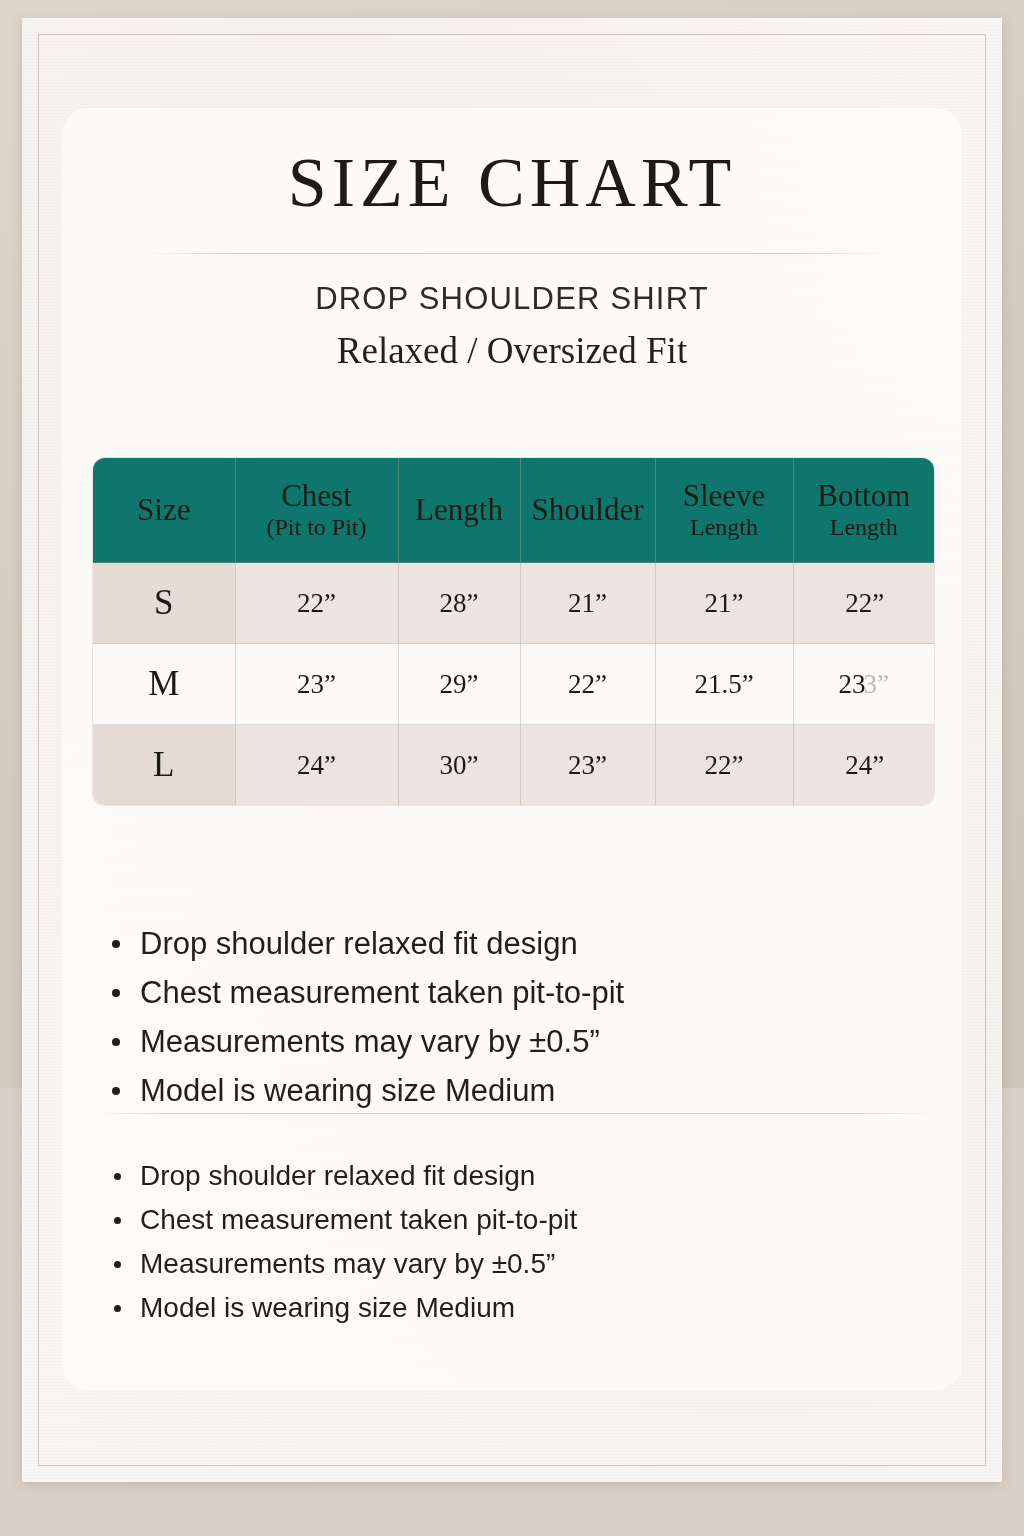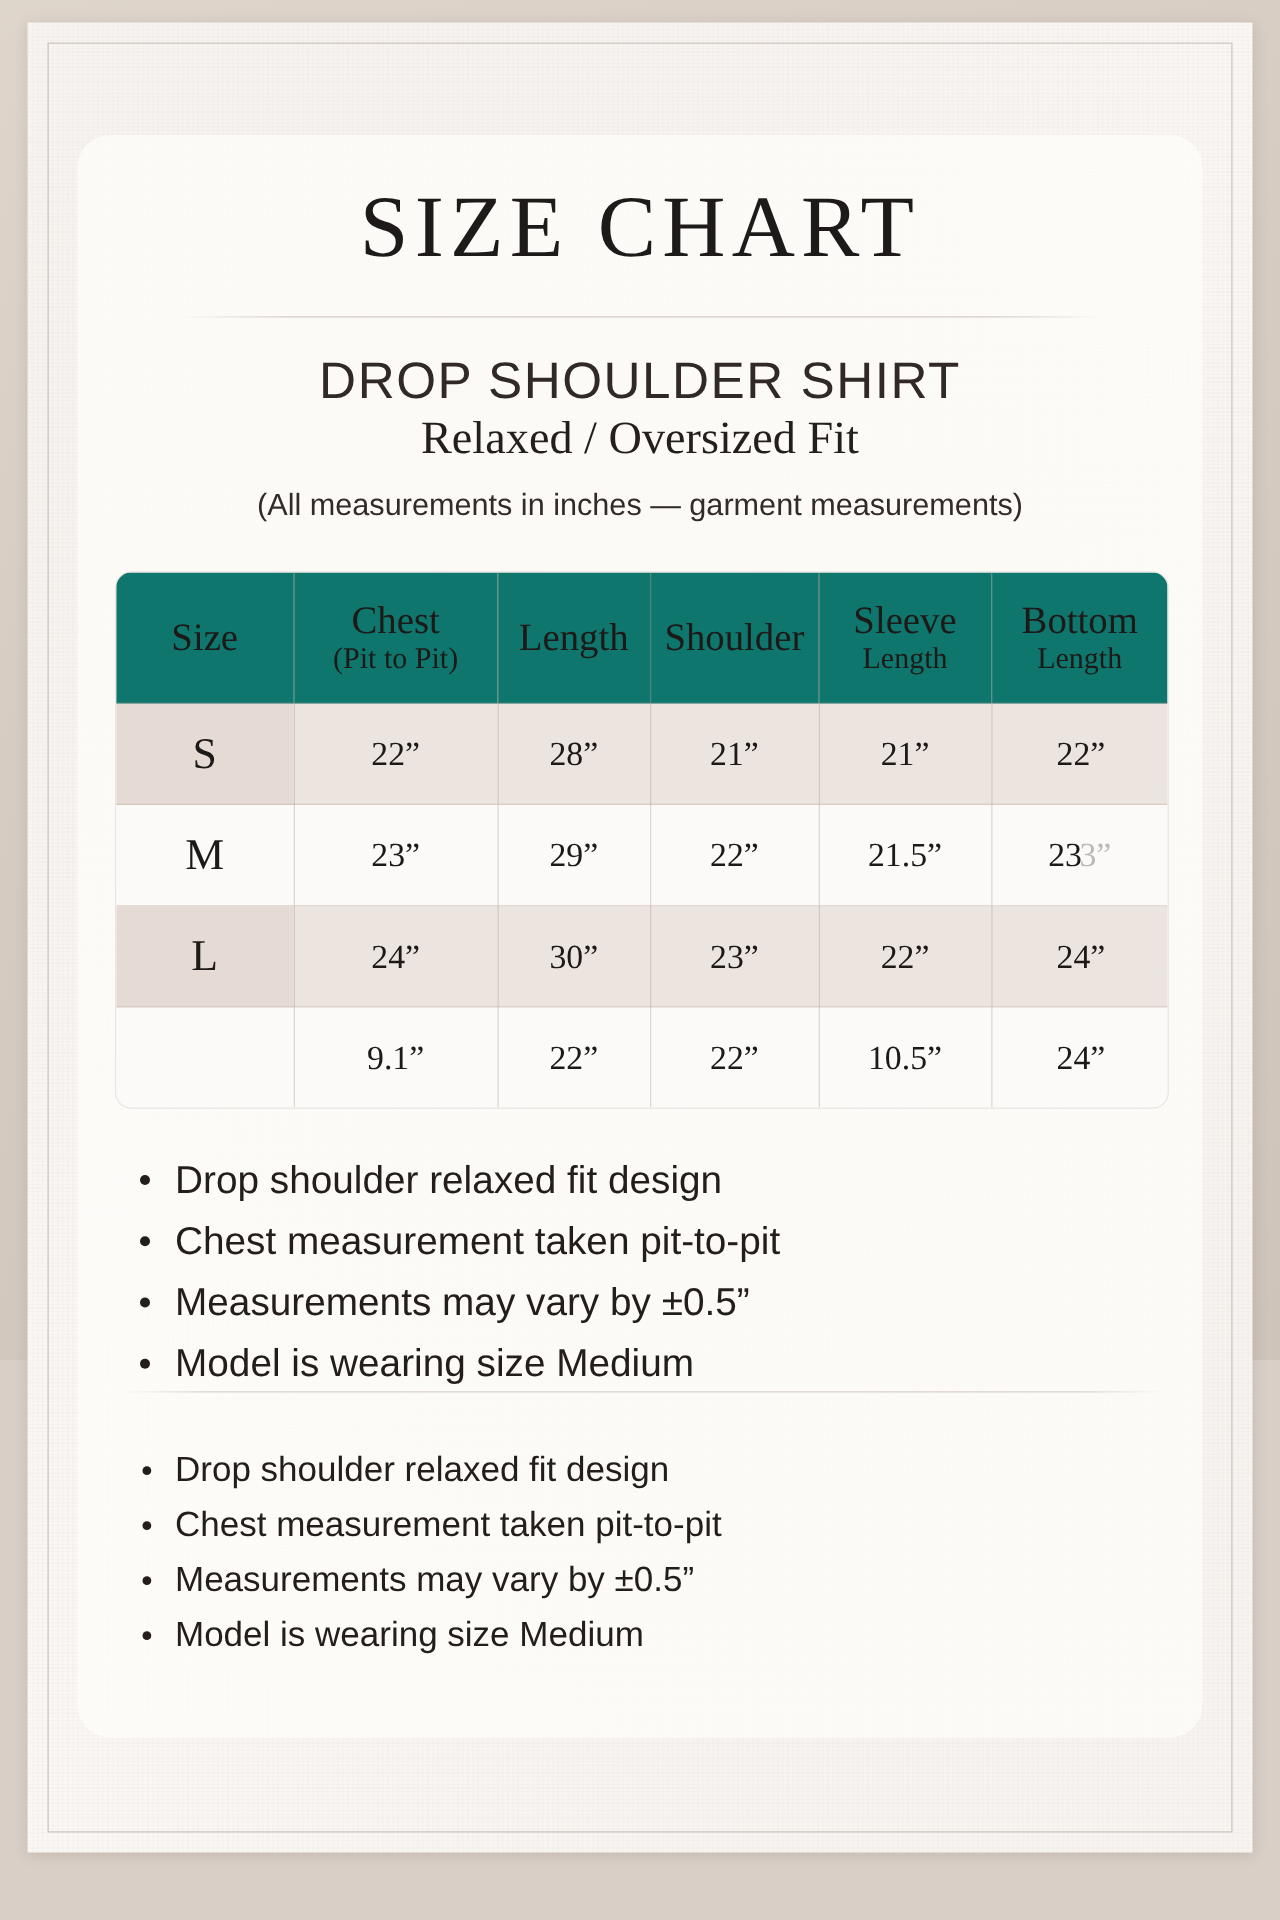--- a/index.html
+++ b/index.html
@@ -86,21 +86,21 @@
     height: 1px;
     background: linear-gradient(90deg, rgba(170,150,138,0.02), rgba(170,150,138,0.48) 12%, rgba(170,150,138,0.48) 88%, rgba(170,150,138,0.02));
   }
 
   .subtitle-a {
     position: absolute;
     left: 0; top: 173px;
     width: 900px;
     text-align: center;
     font-family: "Liberation Sans", sans-serif;
-    font-size: 41px;
+    font-size: 31px;
     letter-spacing: 1.2px;
     color: #302926;
   }
   .subtitle-b {
     position: absolute;
     left: 0; top: 221px;
     width: 900px;
     text-align: center;
     font-family: "Liberation Serif", serif;
     font-size: 37px;
@@ -241,21 +241,20 @@
   <div class="card"></div>
 
   <div class="content">
 
     <div class="title">SIZE CHART</div>
 
     <div class="rule-top"></div>
 
     <div class="subtitle-a">DROP SHOULDER SHIRT</div>
     <div class="subtitle-b">Relaxed / Oversized Fit</div>
-    <div class="note">(All measurements in inches — garment measurements)</div>
 
     <div class="table-wrap">
       <table class="sizes">
         <colgroup>
           <col class="c-size">
             <col class="c-chest">
             <col class="c-len">
           <col class="c-sho">
             <col class="c-slv">
             <col class="c-bot">
@@ -313,30 +312,20 @@
             <td class="size-cell">L</td>
             <td>24”</td>
             <td>30”</td>
             <td>23”</td>
             <td>22”</td>
             <td>
               <span>24”</span><span class="ghost-dup"></span>
             </td>
           </tr>
 
-          <tr class="plain">
-            <td class="size-cell"></td>
-            <td>9.1”</td>
-            <td>22”</td>
-            <td>22”</td>
-            <td>10.5”</td>
-            <td>
-              <span>24”</span><span class="ghost-dup"></span>
-            </td>
-          </tr>
 
         </tbody>
       </table>
     </div>
 
     <ul class="bullets bullets-primary">
       <li>Drop shoulder relaxed fit design</li>
       <li>Chest measurement taken pit-to-pit</li>
       <li>Measurements may vary by ±0.5”</li>
       <li>Model is wearing size Medium</li>

